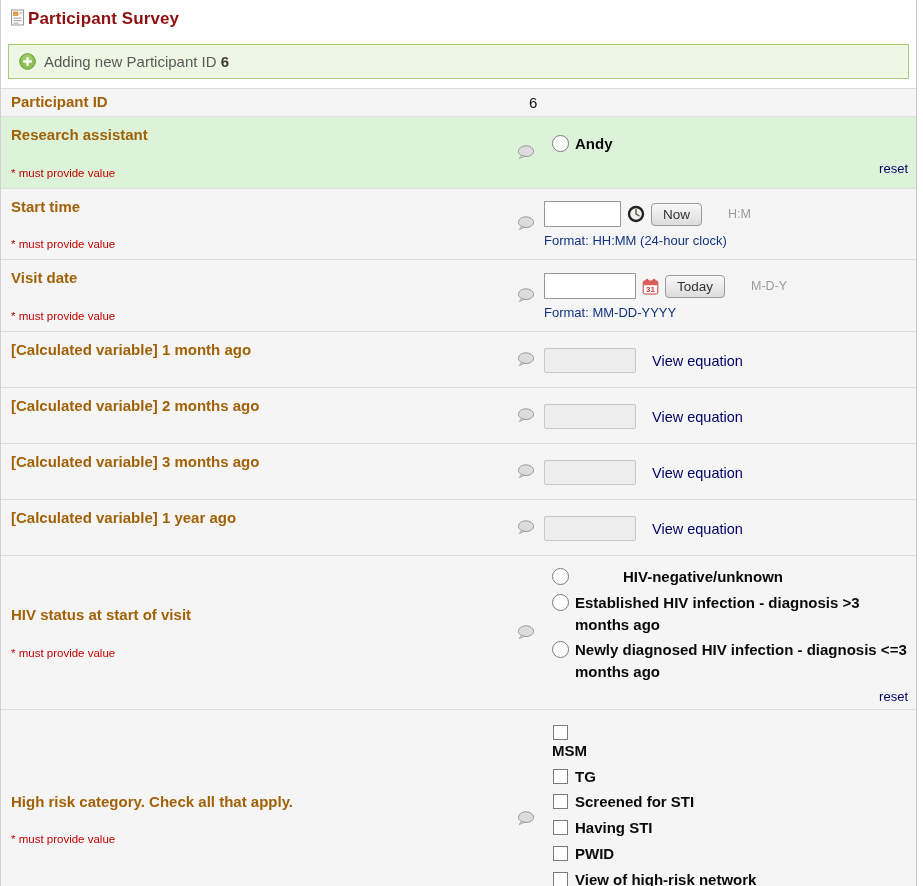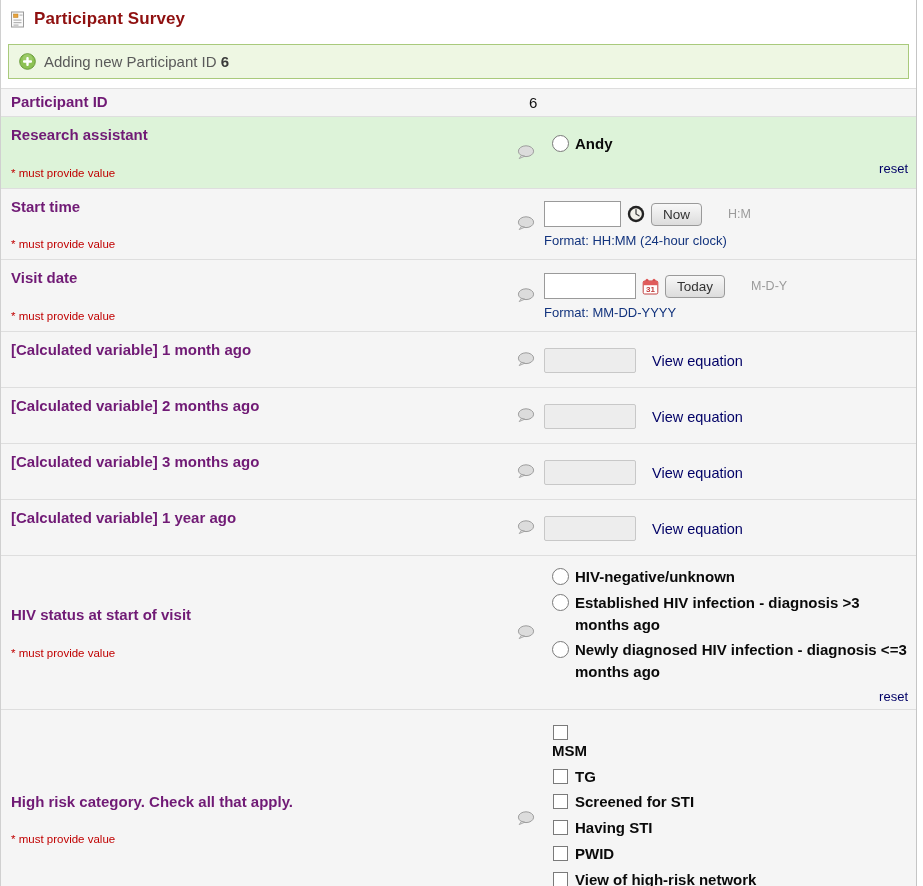--- a/index.html
+++ b/index.html
@@ -3,34 +3,34 @@
 <meta charset="utf-8">
 <style>
   * { box-sizing: border-box; }
   html,body { margin:0; padding:0; background:#fff; }
   body { width:923px; font-family:"Liberation Sans","DejaVu Sans",sans-serif; color:#111; }
 
   .page { width:923px; }
   .form-table { width:917px; border-left:1px solid #d0d0d0; border-right:1px solid #c5c5c5; border-bottom:1px solid #c5c5c5; background:#fff; }
 
   
-  .title-bar { display:flex; align-items:center; gap:8px; padding:9px 10px 8px 8px; background:#fff; }
+  .title-bar { display:flex; align-items:flex-start; gap:2px; padding:9px 10px 8px 8px; background:#fff; }
   .title-bar h1 { margin:0; font-size:17px; font-weight:bold; color:#8f1010; letter-spacing:.1px; }
 
   
   .banner-wrap { padding:7px 7px 9px 7px; background:#fff; }
   .banner { display:flex; align-items:center; gap:8px; border:1px solid #a9ca7c; background:#eef7e3; padding:8px 10px; font-size:15px; color:#5a5a5a; }
   .banner b { color:#3a3a3a; }
 
   
   .row { display:flex; border-top:1px solid #dedede; background:#f5f5f5; min-height:25px; }
   .row.highlight { background:#ddf3d9; }
   .label-cell { width:506px; padding:9px 4px 9px 10px; display:flex; flex-direction:column; }
   .label-cell.vcenter { justify-content:center; }
-  .q-label { font-weight:bold; font-size:15px; color:#701a75; line-height:1.25; }
+  .q-label { font-weight:bold; font-size:15px; color:#a16207; line-height:1.25; }
   .required { color:#c00000; font-size:11.5px; margin-top:22px; }
   .bubble-cell { width:37px; display:flex; align-items:center; justify-content:center; }
   .data-cell { flex:1; padding:7px 6px 5px 0; font-size:15px; display:flex; flex-direction:column; justify-content:center; }
 
   .pid-value { padding-left:22px; font-size:15px; }
 
   
   .opt-line { display:flex; align-items:flex-start; margin:2px 0; max-width:362px;font-weight:bold; }
   .radio { width:17px; height:17px; border:1px solid #7a7a7a; border-radius:50%; background:#fff; flex:0 0 17px; margin:2px 6px 0 0; }
   .checkbox { width:15px; height:15px; border:1px solid #7a7a7a; background:#fff; flex:0 0 15px; margin:3px 7px 0 1px; }
@@ -267,21 +267,21 @@
       </div>
       <div class="bubble-cell">
         <span class="icon-btn">
           <svg width="18" height="15" viewBox="0 0 18 15">
               <ellipse cx="9" cy="6.2" rx="7.6" ry="5.4" fill="#dcdcdc" stroke="#9d9d9d"></ellipse>
               <path d="M4.5 10.2 L2.2 13.6 L7.8 11.2 Z" fill="#dcdcdc" stroke="#9d9d9d" stroke-width="0.8"></path>
             </svg>
         </span>
       </div>
       <div class="data-cell" style="padding-top:8px;">
-        <div class="opt-line" style="margin-left:8px;">
+        <div class="opt-line" style="margin-left:8px;gap:48px;">
           <span class="radio"></span>
           <span class="opt-text">HIV-negative/unknown</span>
         </div>
         <div class="opt-line" style="margin-left:8px;">
           <span class="radio"></span>
           <span class="opt-text">Established HIV infection - diagnosis &gt;3 months ago</span>
         </div>
         <div class="opt-line" style="margin-left:8px;">
           <span class="radio"></span>
           <span class="opt-text">Newly diagnosed HIV infection - diagnosis &lt;=3 months ago</span>

